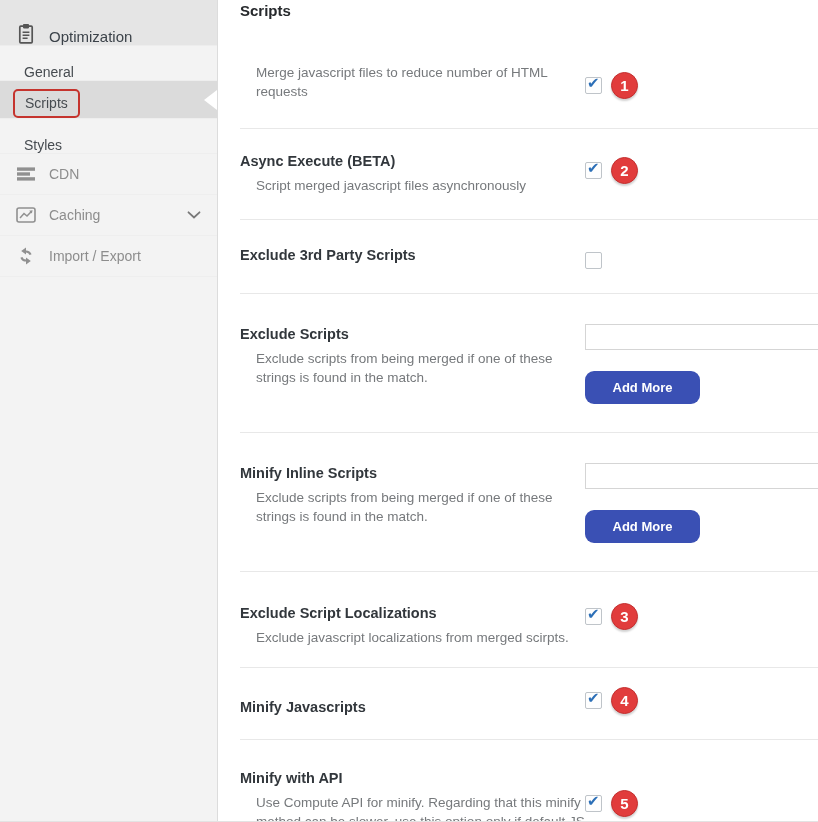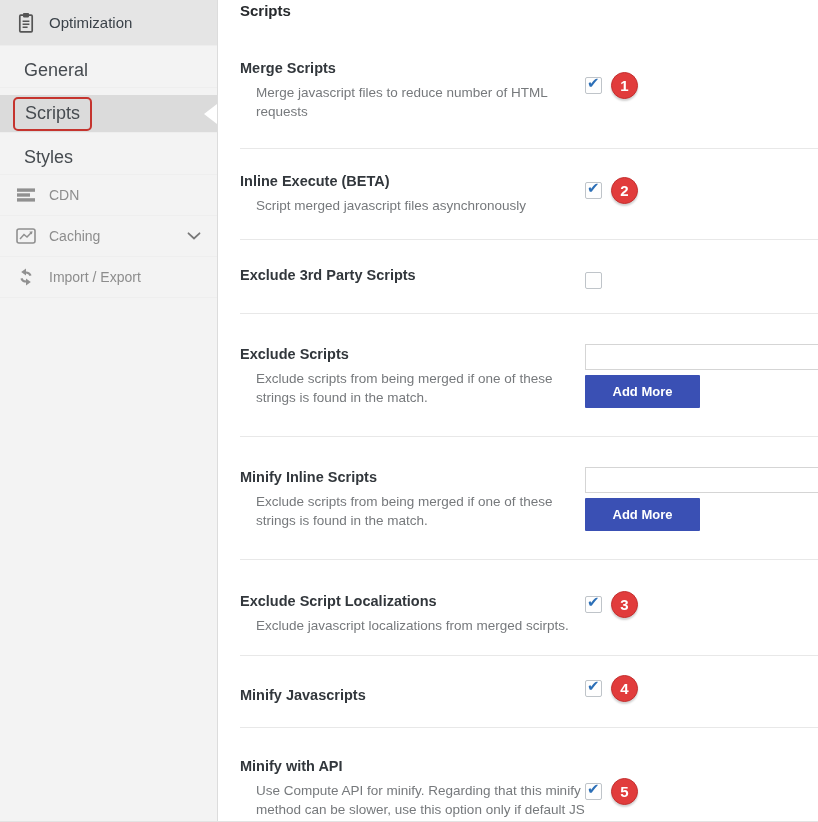--- a/index.html
+++ b/index.html
@@ -8,30 +8,29 @@
     width:818px;height:822px;overflow:hidden;display:flex;
     font-family:"Liberation Sans","DejaVu Sans",sans-serif;
     background:#fff;border-bottom:1px solid #e3e3e3;
   }
   
   .sidebar{
     width:218px;flex:0 0 218px;background:#f3f3f3;
     border-right:1px solid #dcdcdc;position:relative;
   }
   .sb-header{
-    height:46px;background:#e5e5e5;display:flex;align-items:center;
+    height:46px;background:#e5e5e5;display:flex;align-items:flex-end;
     padding-left:16px;border-bottom:1px solid #ededed;cursor:pointer;
   }
   .sb-header .ic{width:20px;height:22px;margin-right:13px;display:inline-flex;}
   .sb-header .lbl{font-size:15px;color:#3c434a;}
   .sb-sub{
-    position:relative;height:35px;display:flex;align-items:center;
-    padding-left:24px;font-size:18px;color:#464b50;cursor:pointer;
+    position:relative;height:35px;display:flex;align-items:flex-end;
+    padding-left:24px;font-size:14px;color:#464b50;cursor:pointer;
     border-bottom:1px solid #eeeeee;
-    margin-top:7px;
   }
   .sb-sub.active{background:#dbdbdb;height:38px;padding-left:0;}
   .sb-sub.active::after{
     content:"";position:absolute;right:0;top:50%;transform:translateY(-50%);
     width:0;height:0;border-top:10px solid transparent;
     border-bottom:10px solid transparent;border-right:13px solid #ffffff;
   }
   .annotation-box{
     display:inline-block;margin-left:13px;padding:4px 10px 5px 10px;
     border:2px solid #c5342e;border-radius:5px;color:#464b50;
@@ -78,22 +77,22 @@
     box-shadow:0 2px 2px rgba(0,0,0,.18);
     color:#fff;font-size:15px;font-weight:700;
   }
   
   .text-input{
     display:block;width:calc(100% + 4px);height:26px;margin:0;
     border:1px solid #d5d5d5;background:#fff;padding:0 6px;
     font-size:13px;color:#444;outline:none;
   }
   .btn-primary{
-    display:block;margin-top:5px;width:115px;height:33px;
-    background:#3a50b4;border:none;border-radius:1px;cursor:pointer;
+    display:block;margin-top:21px;width:115px;height:33px;
+    background:#3a50b4;border:none;border-radius:9px;cursor:pointer;
     color:#fff;font-size:13px;font-weight:700;
     font-family:"Liberation Sans","DejaVu Sans",sans-serif;
   }
   .ic svg{display:block;}
 </style>
 </head>
 <body>
 
 <div class="screen">
 
@@ -159,34 +158,33 @@
         <span>Import / Export</span>
       </div>
     </nav>
   </aside>
 
   <main class="content">
     <h1 class="page-title">Scripts</h1>
 
     <section class="row r1">
       <div class="row-text">
-        <h2 class="row-title">Merge Scripts</h2>
         <p class="row-desc">Merge javascript files to reduce number of HTML requests</p>
       </div>
       <div class="row-ctrl">
         <div class="ctrl-inline">
           <span class="checkbox checked"></span>
           <span class="badge">1</span>
         </div>
       </div>
     </section>
 
     <section class="row r2">
       <div class="row-text">
-        <h2 class="row-title">Inline Execute (BETA)</h2>
+        <h2 class="row-title">Async Execute (BETA)</h2>
         <p class="row-desc">Script merged javascript files asynchronously</p>
       </div>
       <div class="row-ctrl">
         <div class="ctrl-inline">
           <span class="checkbox checked"></span>
           <span class="badge">2</span>
         </div>
       </div>
     </section>
 

